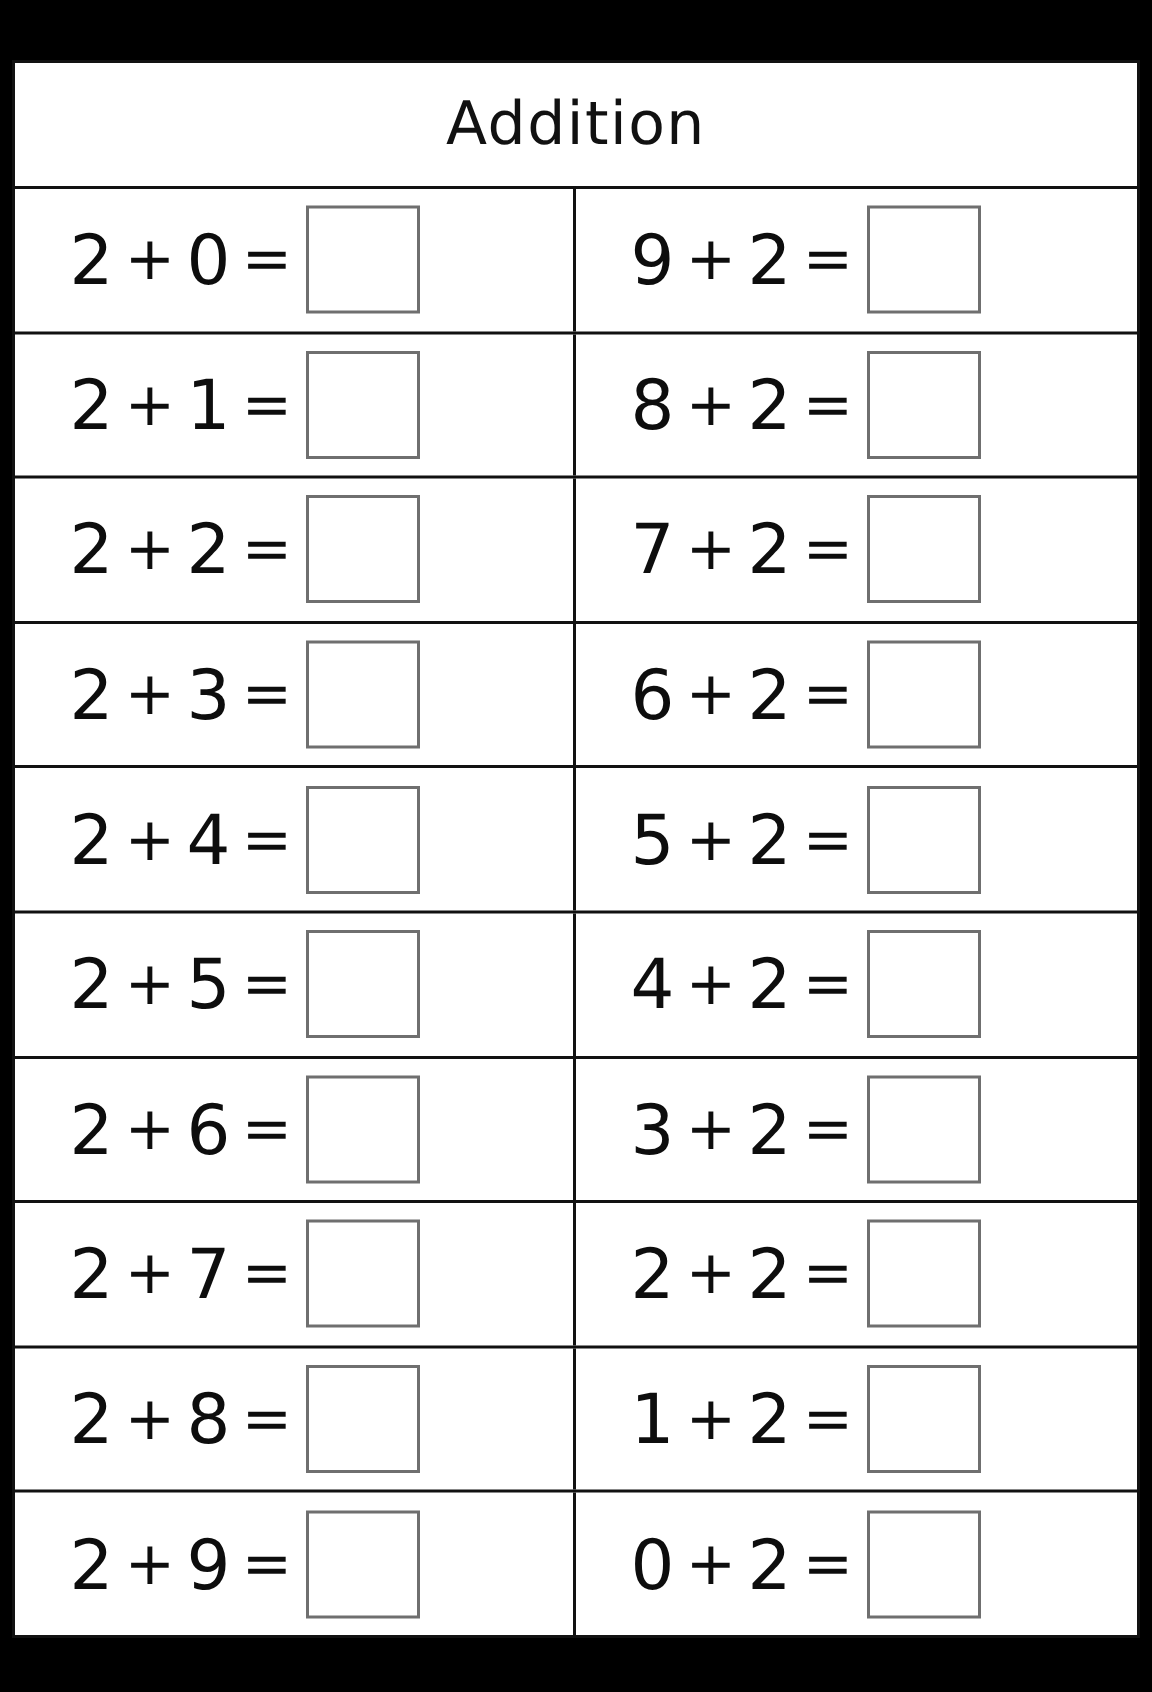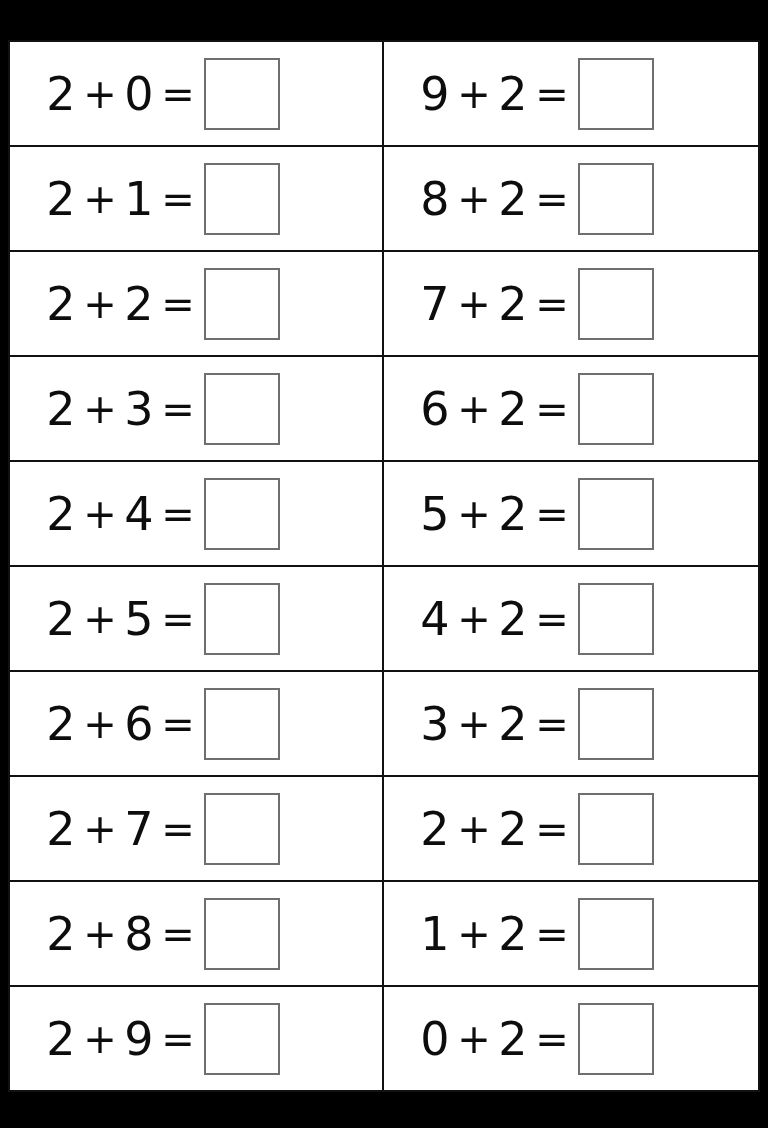--- a/index.html
+++ b/index.html
@@ -108,20 +108,23 @@
     background: #ffffff;
     box-sizing: border-box;
     margin-left: 4px;
   }
 </style>
 </head>
 <body>
 
 <div class="sheet">
 
+  <div class="title-bar">
+    <div class="title-text">Addition</div>
+  </div>
 
   <div class="rows">
 
     <div class="row">
       <div class="cell left">
         <div class="problem">
           <span class="term">2</span>
           <span class="op">+</span>
           <span class="term">0</span>
           <span class="eq">=</span>

